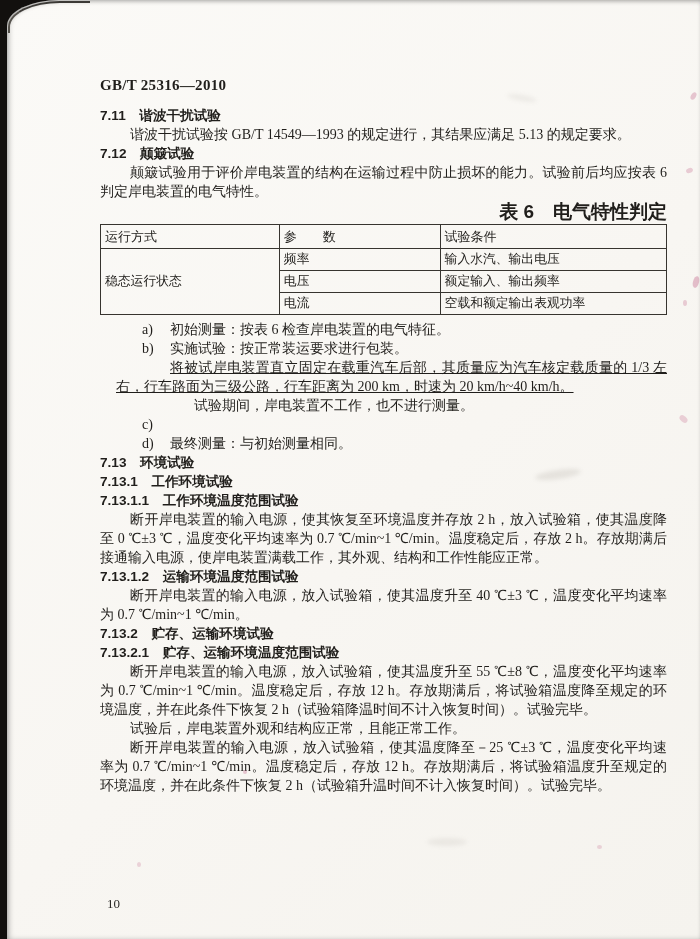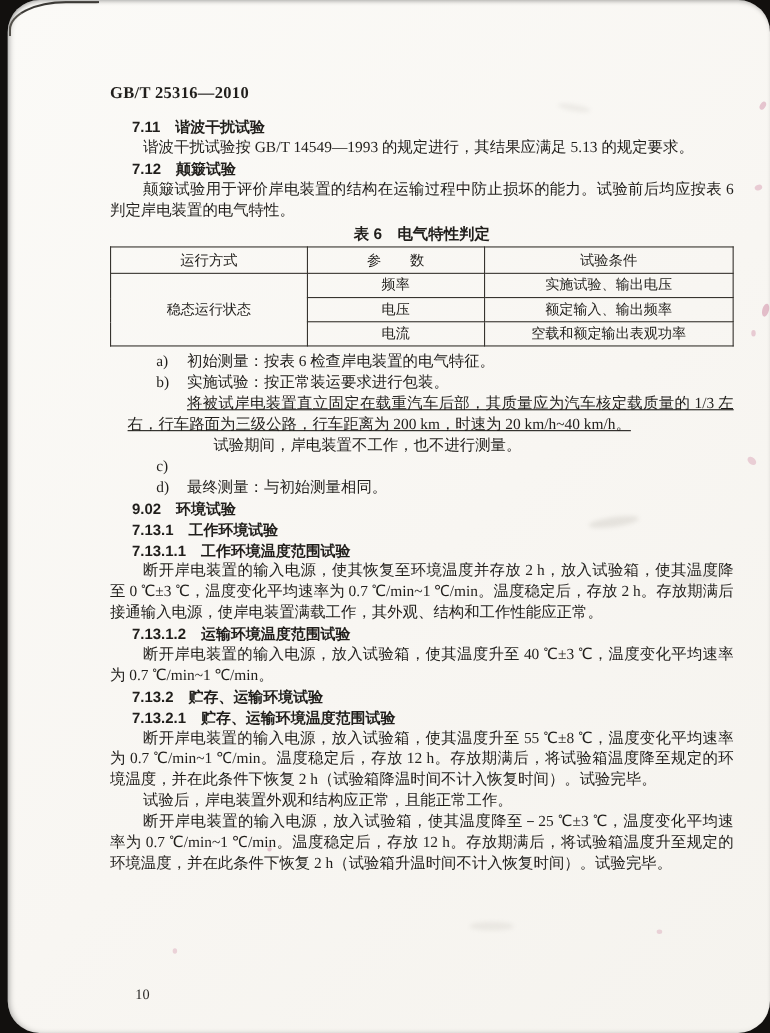--- a/index.html
+++ b/index.html
@@ -6,57 +6,56 @@
   body{
     width:700px;height:939px;position:relative;overflow:hidden;
     background:#12100e;
     font-family:"Liberation Serif", serif;
   }
   .paper{
     position:absolute;left:7px;top:0;right:0;bottom:0;
     background:linear-gradient(135deg,#fbfaf7 0%,#f8f6f2 55%,#f5f3ee 100%);
     border-top-left-radius:52px 26px;
     box-shadow:inset 3px 0 6px -2px rgba(0,0,0,.35), inset 0 3px 5px -2px rgba(0,0,0,.25);
-    border-radius:29px;
   }
   .content{
     position:absolute;left:93px;top:76px;width:567px;
     color:#201e1b;font-size:14px;line-height:19px;text-align:justify;
   }
   .doc-header{
     font-weight:bold;font-size:15px;letter-spacing:.3px;margin-bottom:11px;
     font-family:"Liberation Serif", serif;
   }
   .h{
     font-family:"Liberation Sans", sans-serif;
-    font-weight:bold;font-size:13.6px;line-height:19px;text-align:left;margin-left:20px;
+    font-weight:bold;font-size:13.6px;line-height:19px;text-align:left;
   }
   .para{text-indent:2.15em;}
   .tbl-title{
     font-family:"Liberation Sans", sans-serif;font-weight:bold;
-    text-align:center;font-size:14px;line-height:20px;margin:1px 0 2px 0;
+    text-align:right;font-size:19px;line-height:20px;margin:1px 0 2px 0;
   }
   table.t6{
     width:100%;border-collapse:collapse;table-layout:fixed;
     font-size:12.8px;margin-bottom:5px;
   }
   table.t6 td{
-    border:1px solid #37342f;text-align:center;vertical-align:middle;
+    border:1px solid #37342f;vertical-align:middle;
     height:21px;padding:0 4px;line-height:15px;
   }
   table.t6 tr.thead td{height:23px;font-size:13px;}
   table.t6 col.c1{width:31.6%;} table.t6 col.c2{width:28.4%;} table.t6 col.c3{width:40%;}
   .list{margin:2px 0 0 0;}
   .li{display:flex;}
   .li .lbl{flex:none;width:28px;margin-left:42px;}
   .li .txt{flex:1;text-align:justify;}
   .sub-par{margin-left:16px;text-indent:54px;text-decoration:underline;}
   .sub-line{margin-left:94px;}
   .page-number{
-    position:absolute;left:116px;top:896px;font-size:13px;color:#2a2826;
+    position:absolute;left:100px;top:896px;font-size:13px;color:#2a2826;
     font-family:"Liberation Serif", serif;
   }
   
   .curl-line{
     position:absolute;left:8px;top:1px;width:80px;height:30px;
     border-top-left-radius:52px 26px;border-top:2px solid #3c3a36;border-left:2px solid #55524c;
     pointer-events:none;
   }
   .pm{position:absolute;background:#c4688b;border-radius:50%;opacity:.35;}
   .pm.a{left:684px;top:92px;width:5px;height:8px;transform:rotate(30deg);}
@@ -96,21 +95,21 @@
         </colgroup>
       <tbody>
           <tr class="thead">
         <td>运行方式</td>
         <td>参　　数</td>
         <td>试验条件</td>
       </tr>
       <tr>
         <td rowspan="3">稳态运行状态</td>
         <td>频率</td>
-        <td>实施试验、输出电压</td>
+        <td>输入水汽、输出电压</td>
       </tr>
       <tr>
         <td>电压</td>
         <td>额定输入、输出频率</td>
       </tr>
       <tr>
         <td>电流</td>
         <td>空载和额定输出表观功率</td>
       </tr>
     </tbody>
@@ -129,21 +128,21 @@
       <div class="sub-line">试验期间，岸电装置不工作，也不进行测量。</div>
       <div class="li">
         <span class="lbl">c)</span>
       </div>
       <div class="li">
         <span class="lbl">d)</span>
         <span class="txt">最终测量：与初始测量相同。</span>
       </div>
     </div>
 
-    <div class="h">9.02　环境试验</div>
+    <div class="h">7.13　环境试验</div>
     <div class="h">7.13.1　工作环境试验</div>
 
     <div class="h">7.13.1.1　工作环境温度范围试验</div>
     <div class="para">断开岸电装置的输入电源，使其恢复至环境温度并存放 2 h，放入试验箱，使其温度降至 0 ℃±3 ℃，温度变化平均速率为 0.7 ℃/min~1 ℃/min。温度稳定后，存放 2 h。存放期满后接通输入电源，使岸电装置满载工作，其外观、结构和工作性能应正常。</div>
 
     <div class="h">7.13.1.2　运输环境温度范围试验</div>
     <div class="para">断开岸电装置的输入电源，放入试验箱，使其温度升至 40 ℃±3 ℃，温度变化平均速率为 0.7 ℃/min~1 ℃/min。</div>
 
     <div class="h">7.13.2　贮存、运输环境试验</div>
     <div class="h">7.13.2.1　贮存、运输环境温度范围试验</div>

